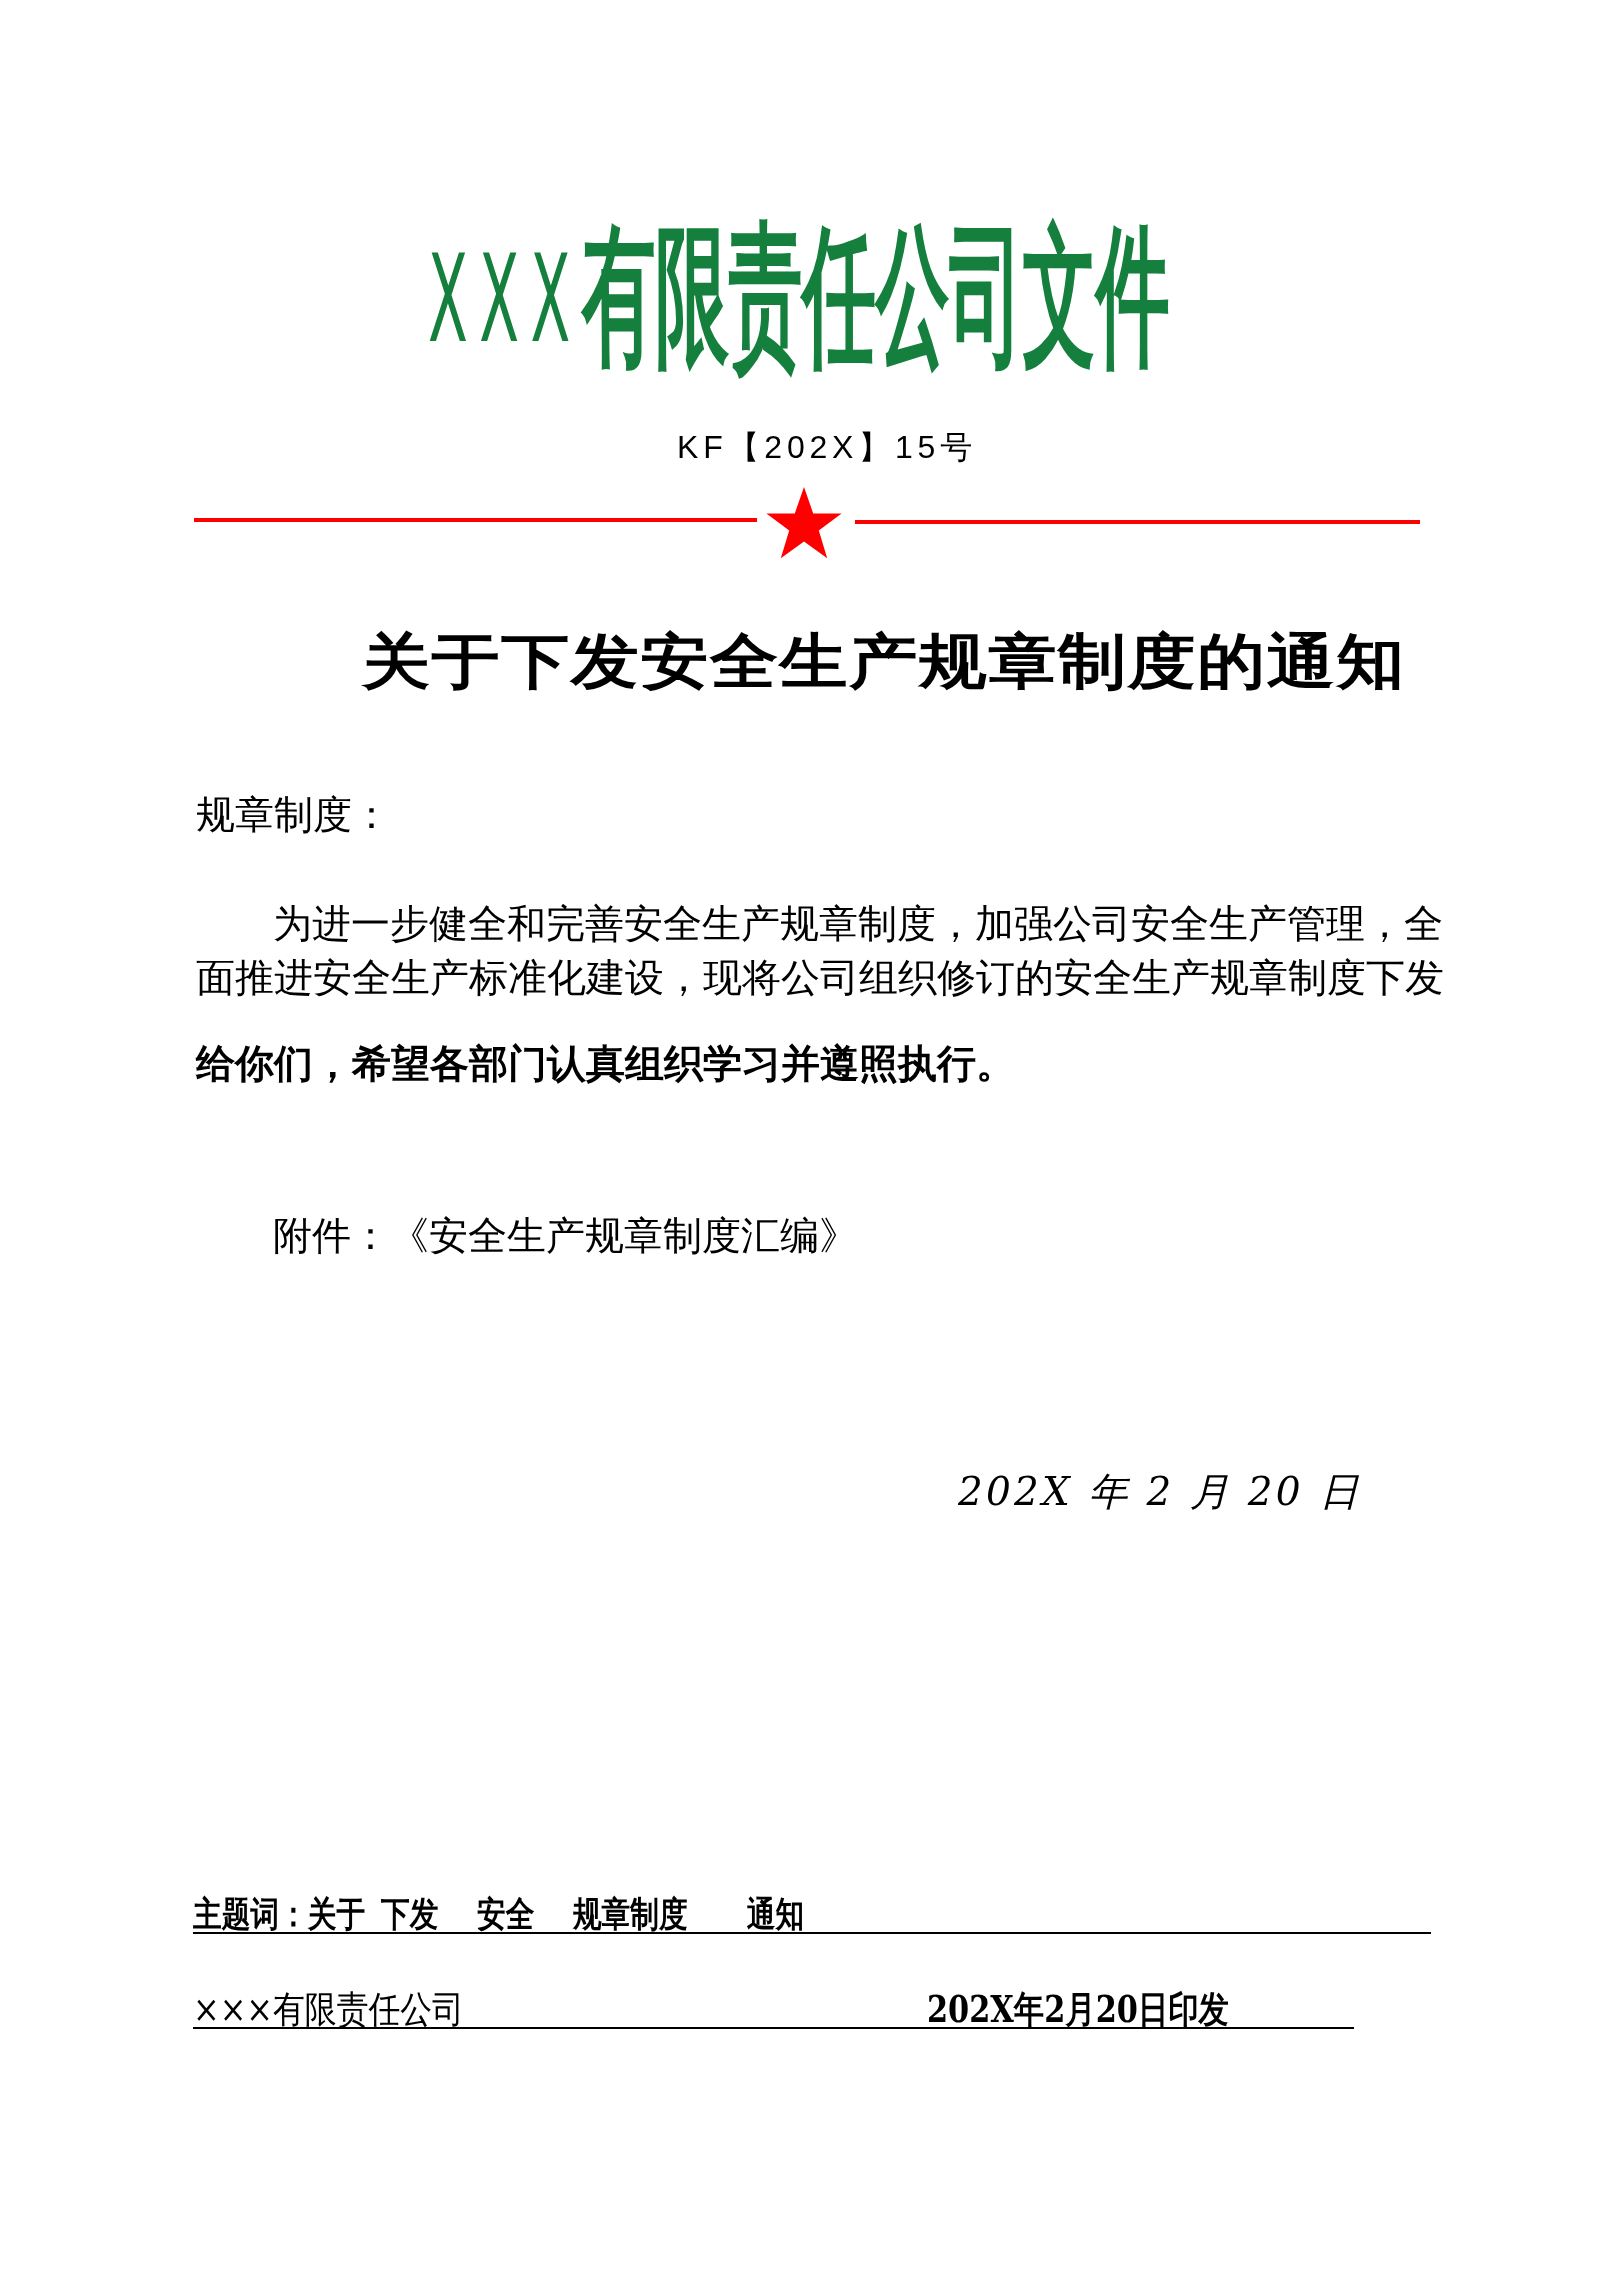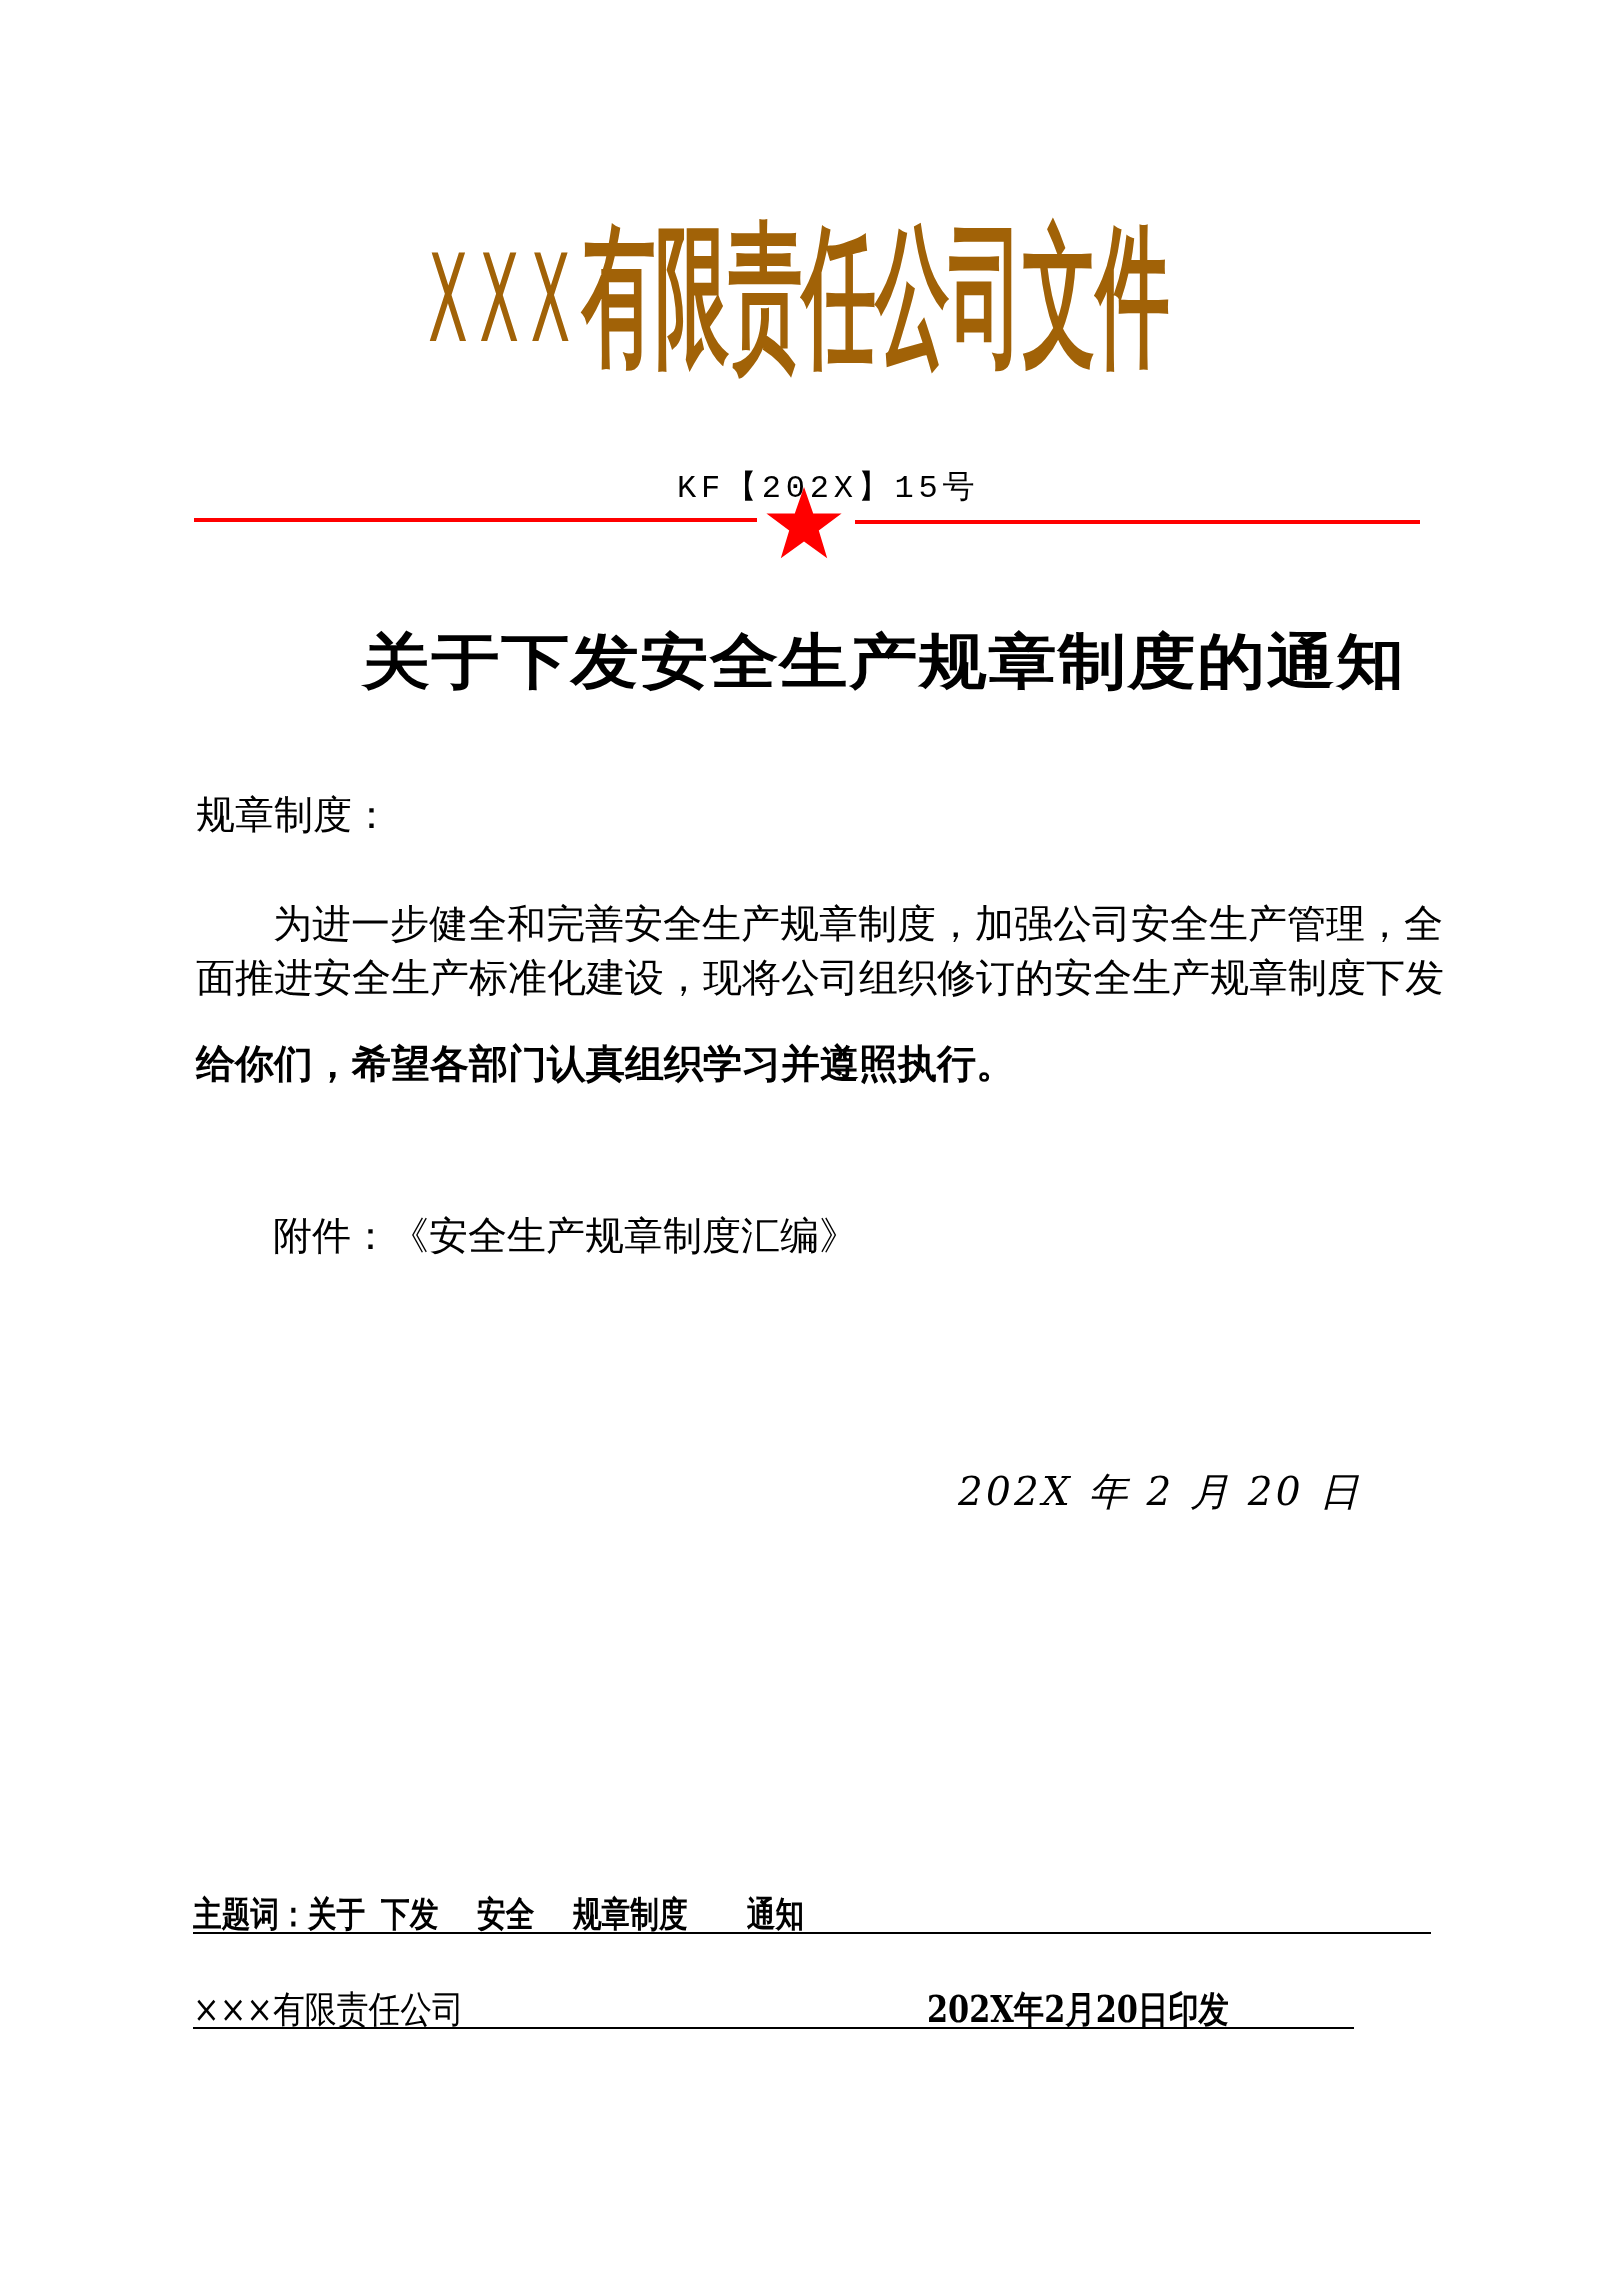--- a/index.html
+++ b/index.html
@@ -19,21 +19,21 @@
 
   
   .masthead {
     left: 428px;
     top: 215px;
     width: 812px;
     height: 165px;
     display: flex;
     justify-content: space-between;
     align-items: center;
-    color: #a16207;
+    color: #15803d;
   }
   .masthead .prefix, .masthead .name {
     font-family: "DejaVu Sans", "Liberation Sans", sans-serif;
     font-weight: bold;
     display: inline-block;
   }
   .masthead-inner {
     display: inline-block;
     transform-origin: left center;
     font-size: 153px;
@@ -48,22 +48,21 @@
     letter-spacing: 24px;
     vertical-align: 8px;
   }
 
   .docnum {
     left: 677px;
     top: 428px;
     font-size: 32px;
     line-height: 39px;
     letter-spacing: 4.8px;
-    font-family: Liberation Mono, monospace;
-    margin-top: 41px;
+    font-family: Liberation Sans, sans-serif;
   }
 
   .redline {
     background: #ff0000;
     height: 4px;
   }
   .star {
     left: 764px;
     top: 487px;
     width: 80px;

